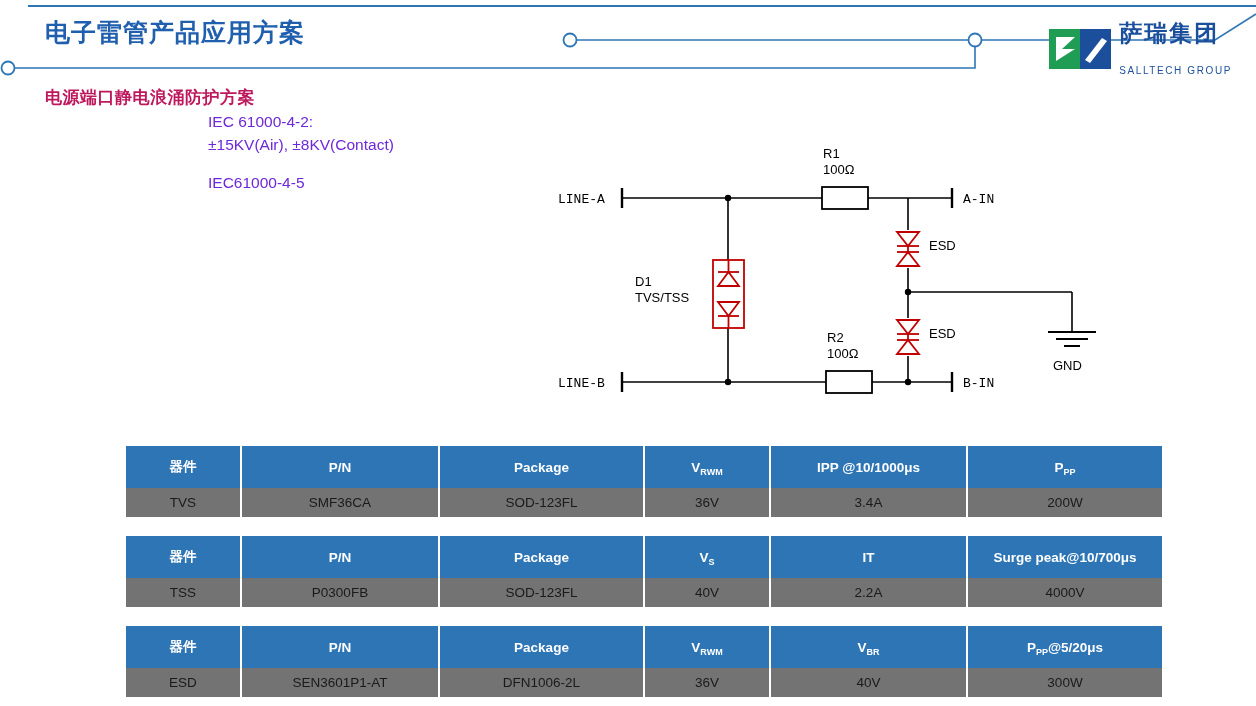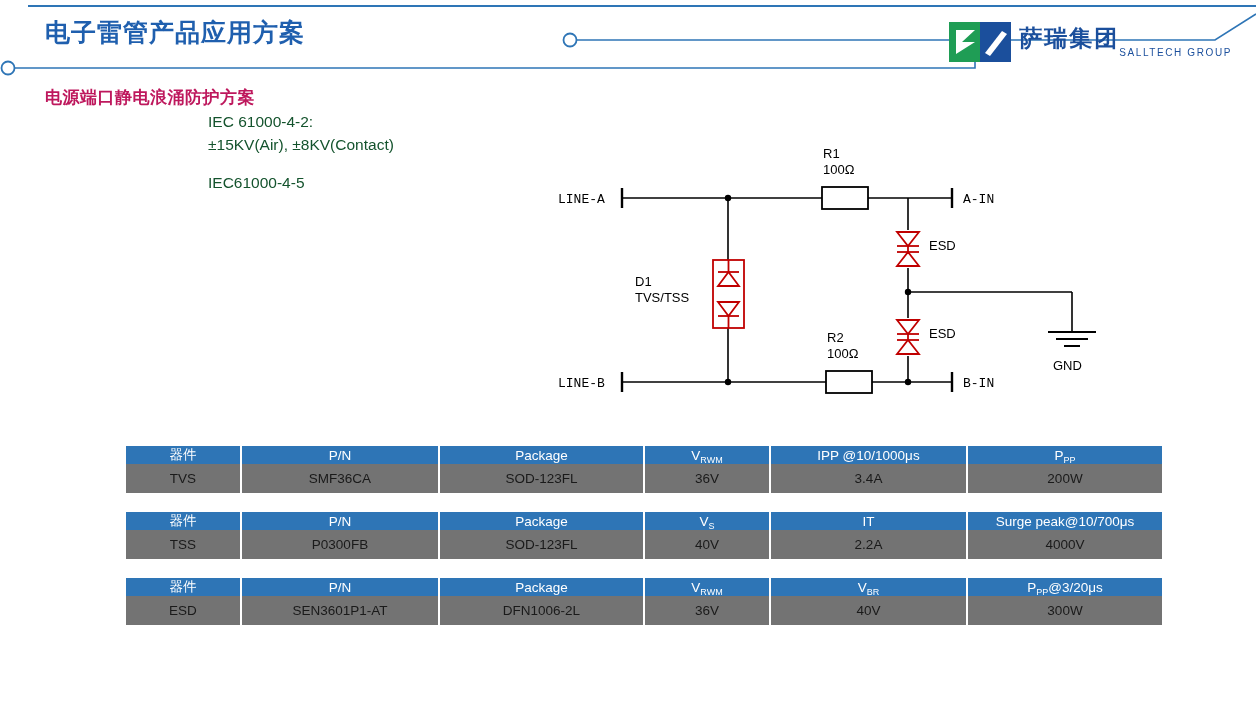--- a/index.html
+++ b/index.html
@@ -55,21 +55,21 @@
     display: flex;
     align-items: center;
     gap: 8px;
   }
   .logo-mark {
     width: 62px; height: 40px;
     position: relative;
   }
   .logo-text {
     display: flex;
-    flex-direction: row;
+    flex-direction: column;
     line-height: 1;
   }
   .logo-cn {
     font-size: 23px;
     font-weight: bold;
     color: #1B4F9C;
     letter-spacing: 2px;
   }
   .logo-en {
     font-size: 10px;
@@ -82,21 +82,21 @@
   .schematic {
     position: absolute;
     left: 0; top: 120px;
     width: 1256px;
     height: 300px;
   }
   .spec-block {
     position: absolute;
     left: 208px; top: 110px;
     font-size: 15.5px;
-    color: #14532d;
+    color: #6d28d9;
     line-height: 1.5;
     white-space: nowrap;
   }
   .spec-block .gap { height: 14px; }
 
   
   .tables {
     position: absolute;
     left: 126px; top: 446px;
     width: 1036px;
@@ -105,22 +105,22 @@
     border-collapse: separate;
     border-spacing: 0;
     width: 1036px;
     margin-bottom: 19px;
     table-layout: fixed;
   }
   table.spec th {
     background: #2E75B6;
     color: #ffffff;
     font-size: 13.5px;
-    font-weight: normal;
-    height: 18px;
+    font-weight: bold;
+    height: 42px;
     border-right: 2px solid #ffffff;
     text-align: center;
     padding: 0;
   }
   table.spec th:last-child { border-right: none; }
   table.spec td {
     background: #737373;
     color: #1a1a1a;
     font-size: 13.5px;
     height: 29px;
@@ -346,21 +346,21 @@
         <col class="c5">
         <col class="c6">
     </colgroup>
     <thead>
       <tr>
         <th>器件</th>
         <th>P/N</th>
         <th>Package</th>
         <th><span>V</span><sub>RWM</sub></th>
         <th><span>V</span><sub>BR</sub></th>
-        <th><span>P</span><sub>PP</sub><span>@3/20μs</span></th>
+        <th><span>P</span><sub>PP</sub><span>@5/20μs</span></th>
       </tr>
     </thead>
     <tbody>
       <tr>
         <td>ESD</td>
         <td>SEN3601P1-AT</td>
         <td>DFN1006-2L</td>
         <td>36V</td>
         <td>40V</td>
         <td>300W</td>

